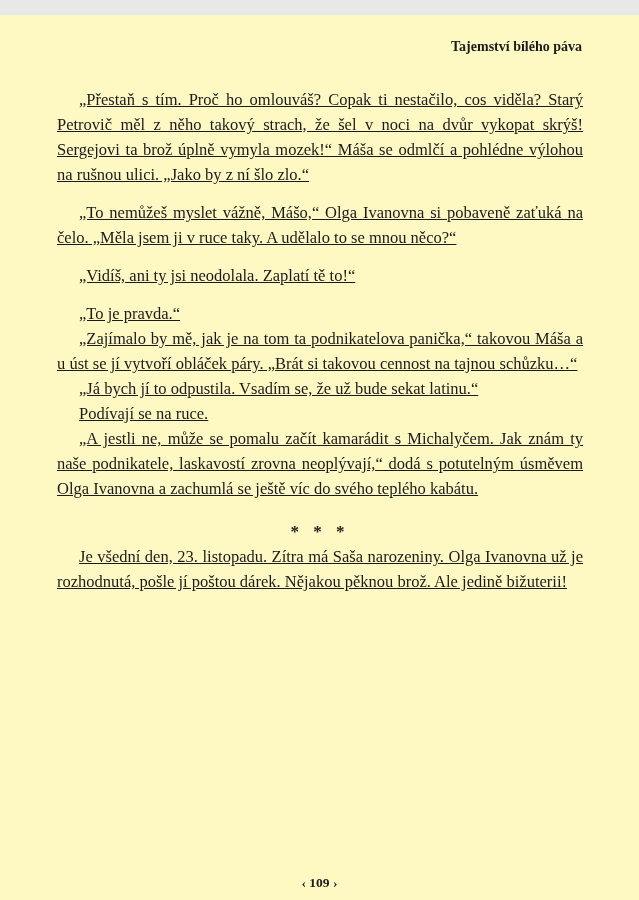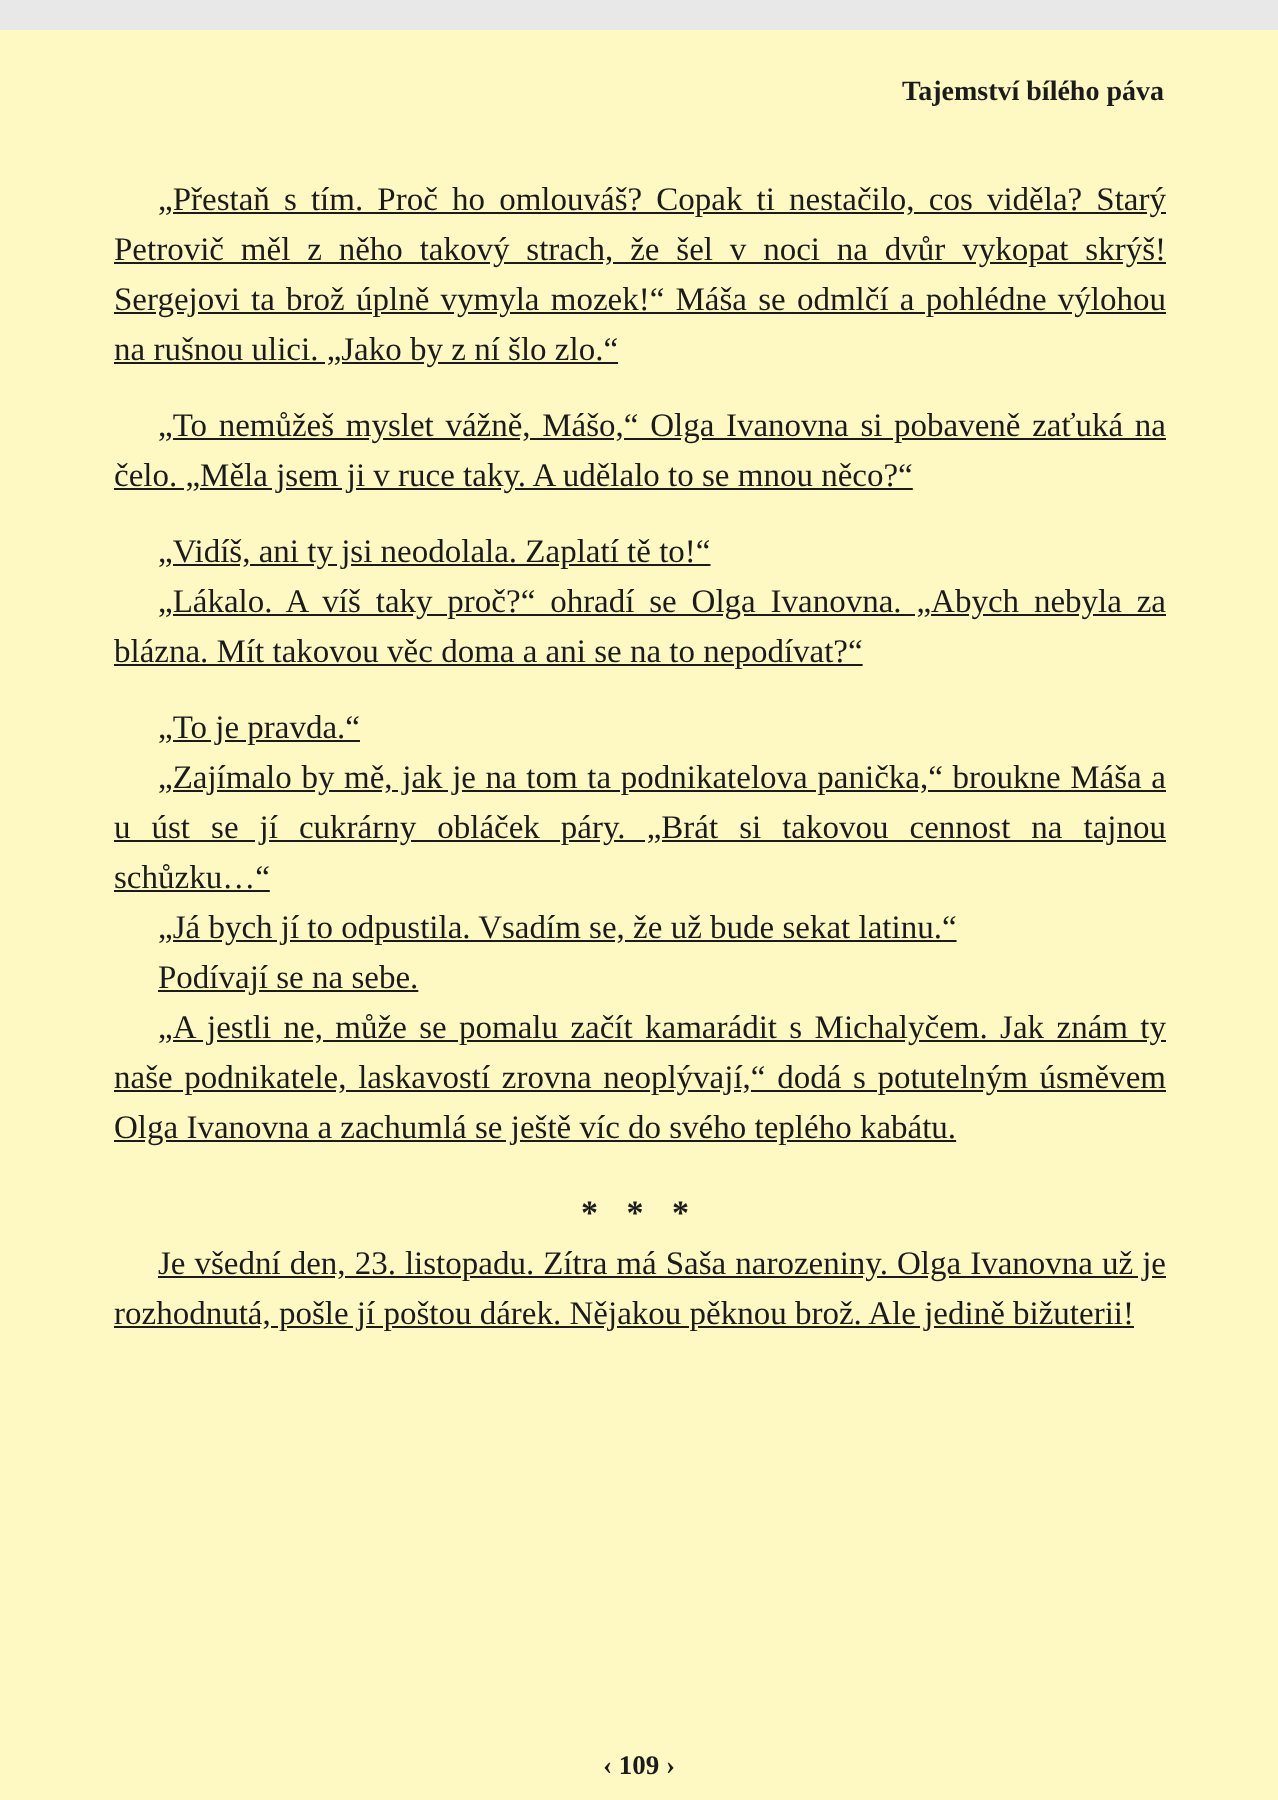--- a/index.html
+++ b/index.html
@@ -69,25 +69,24 @@
 <body>
 
 <div class="page">
 
   <div class="running-header">Tajemství bílého páva</div>
 
   <div class="text-block">
     <p class="para">„Přestaň s tím. Proč ho omlouváš? Copak ti nestačilo, cos viděla? Starý Petrovič měl z něho takový strach, že šel v noci na dvůr vykopat skrýš! Sergejovi ta brož úplně vymyla mozek!“ Máša se odmlčí a pohlédne výlohou na rušnou ulici. „Jako by z ní šlo zlo.“</p>
     <p class="para spaced">„To nemůžeš myslet vážně, Mášo,“ Olga Ivanovna si pobaveně zaťuká na čelo. „Měla jsem ji v ruce taky. A udělalo to se mnou něco?“</p>
     <p class="para spaced">„Vidíš, ani ty jsi neodolala. Zaplatí tě to!“</p>
-    <p class="para">„Lákalo. A víš taky proč?“ ohradí se Olga Ivanovna. „Abych nebyla za blázna. Mít takovou věc doma a ani se na to nepodívat?“</p>
     <p class="para spaced">„To je pravda.“</p>
-    <p class="para">„Zajímalo by mě, jak je na tom ta podnikatelova panička,“ broukne Máša a u úst se jí cukrárny obláček páry. „Brát si takovou cennost na tajnou schůzku…“</p>
+    <p class="para">„Zajímalo by mě, jak je na tom ta podnikatelova panička,“ takovou Máša a u úst se jí vytvoří obláček páry. „Brát si takovou cennost na tajnou schůzku…“</p>
     <p class="para">„Já bych jí to odpustila. Vsadím se, že už bude sekat latinu.“</p>
-    <p class="para">Podívají se na sebe.</p>
+    <p class="para">Podívají se na ruce.</p>
     <p class="para">„A jestli ne, může se pomalu začít kamarádit s Michalyčem. Jak znám ty naše podnikatele, laskavostí zrovna neoplývají,“ dodá s potutelným úsměvem Olga Ivanovna a zachumlá se ještě víc do svého teplého kabátu.</p>
 
     <div class="separator">* * *</div>
 
     <p class="para">Je všední den, 23. listopadu. Zítra má Saša narozeniny. Olga Ivanovna už je rozhodnutá, pošle jí poštou dárek. Nějakou pěknou brož. Ale jedině bižuterii!</p>
   </div>
 
   <div class="page-number">‹ 109 ›</div>
 
 </div>

